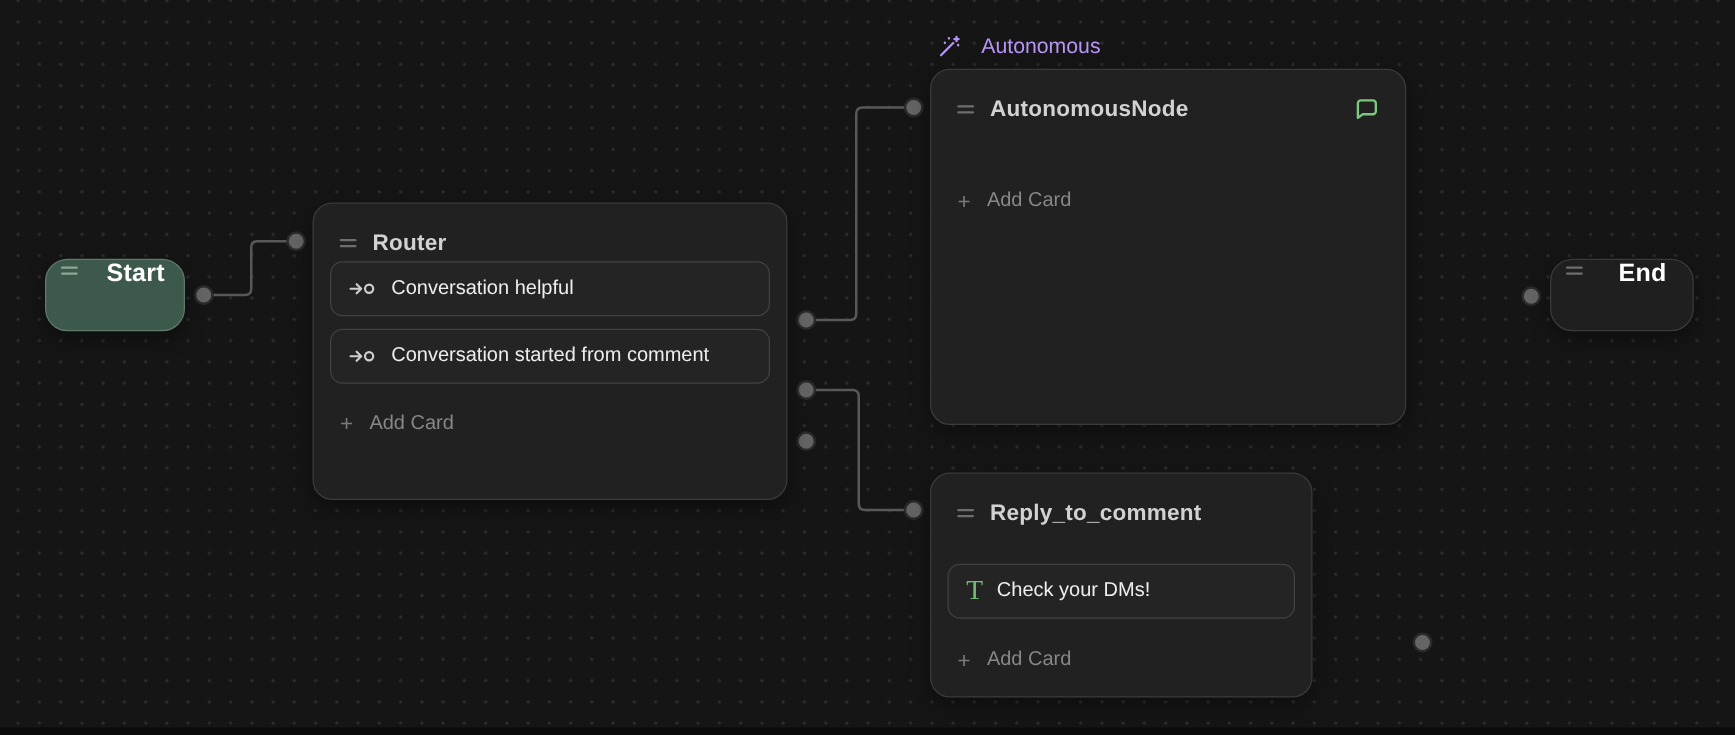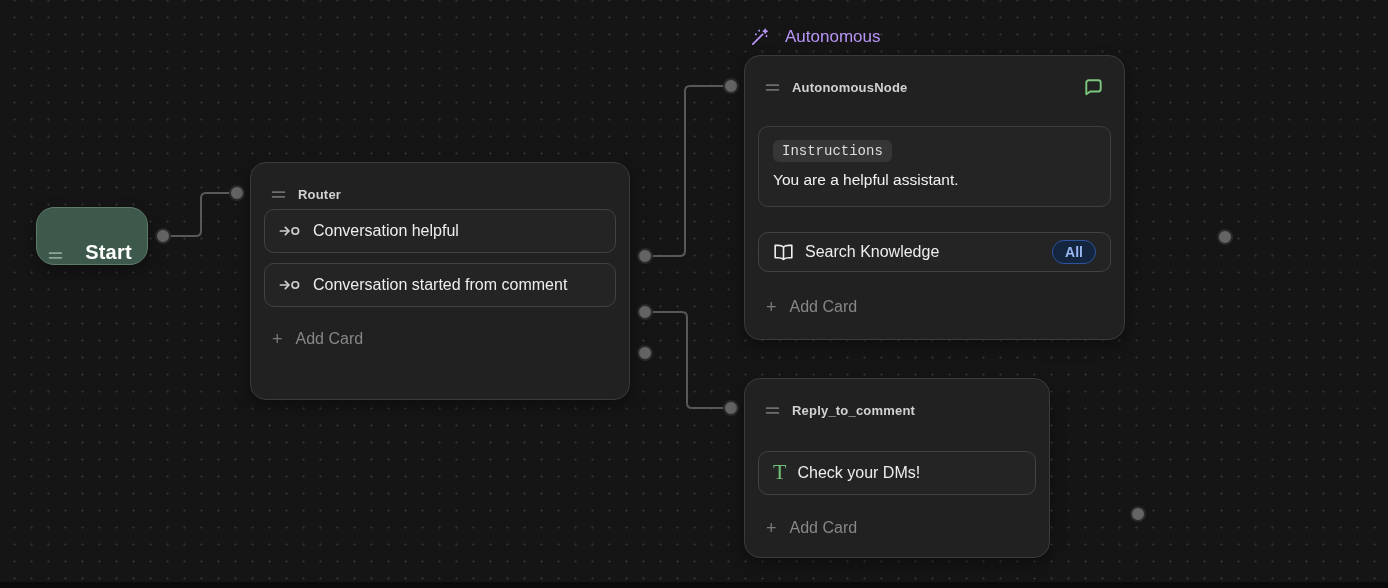--- a/index.html
+++ b/index.html
@@ -29,21 +29,21 @@
   .node {
     position: absolute;
     background: #212121;
     border: 1px solid #3b3b3b;
     border-radius: 16px;
     z-index: 2;
     box-shadow: 0 6px 16px rgba(0,0,0,0.35);
   }
 
   .pill {
-    display: flex; align-items: flex-end;
+    display: flex; align-items: flex-start;
     border-radius: 18px;
     padding: 0 10px;
     gap: 16px;
   }
   .pill .pill-label {
     flex: 1; text-align: center;
     font-size: 20px; font-weight: 700; color: #ffffff;
     letter-spacing: 0.2px;
   }
 
@@ -59,21 +59,21 @@
   }
   .node-end .handle-icon { color: #6e6e6e; }
 
   .node-body { padding: 16px 13px 0 13px; display: flex; flex-direction: column; }
 
   .node-header {
     display: flex; align-items: center; gap: 11px;
     height: 30px; padding: 0 6px;
   }
   .node-title {
-    font-size: 13px; font-weight: 700; color: #d2d2d2; letter-spacing: 0.2px;
+    font-size: 18px; font-weight: 700; color: #d2d2d2; letter-spacing: 0.2px;
     flex: 1;
   }
   .handle-icon { color: #6e6e6e; display: inline-flex; flex: none; }
 
   .card {
     border: 1px solid #424242;
     background: rgba(255,255,255,0.015);
     border-radius: 10px;
     display: flex; align-items: center;
     gap: 11px;
@@ -240,35 +240,21 @@
             </svg>
         </span>
         <span class="node-title">AutonomousNode</span>
         <span class="bubble-icon">
           <svg width="23" height="23" viewBox="0 0 24 24" fill="none" stroke="currentColor" stroke-width="2" stroke-linejoin="round">
             <path d="M4.5 19 V7 a2.5 2.5 0 0 1 2.5 -2.5 h10 a2.5 2.5 0 0 1 2.5 2.5 v6.6 a2.5 2.5 0 0 1 -2.5 2.5 H8.6 Z"></path>
           </svg>
         </span>
       </div>
 
-      <div class="card instructions-card" style="display:block;">
-        <span class="chip">Instructions</span>
-        <div class="instructions-text">You are a helpful assistant.</div>
-      </div>
-
-      <div class="card knowledge-card">
-        <span class="card-icon" style="color:#efefef;">
-          <svg width="21" height="17" viewBox="0 0 22 18" fill="none" stroke="currentColor" stroke-width="1.7" stroke-linejoin="round">
-            <path d="M11 3.2 C9.6 1.9 7.8 1.5 5.2 1.5 H2.2 V14.6 H5.2 C7.8 14.6 9.6 15 11 16.2 C12.4 15 14.2 14.6 16.8 14.6 H19.8 V1.5 H16.8 C14.2 1.5 12.4 1.9 11 3.2 Z"></path>
-            <path d="M11 3.2 V16.2"></path>
-          </svg>
-        </span>
-        <span class="card-label">Search Knowledge</span>
-        <span class="badge-all">All</span>
-      </div>
+
 
       <div class="add-card">
         <span class="plus">+</span>
         <span>Add Card</span>
       </div>
     </div>
   </div>
 
   <div class="node node-reply">
     <div class="node-body">
@@ -286,15 +272,23 @@
         <span class="card-label">Check your DMs!</span>
       </div>
 
       <div class="add-card">
         <span class="plus">+</span>
         <span>Add Card</span>
       </div>
     </div>
   </div>
 
+  <div class="node pill node-end">
+    <span class="handle-icon">
+      <svg width="17" height="17" viewBox="0 0 16 16">
+          <path d="M2.5 5.8 H13.5 M2.5 10.2 H13.5" stroke="currentColor" stroke-width="1.7" stroke-linecap="round"></path>
+        </svg>
+    </span>
+    <span class="pill-label">End</span>
+  </div>
 
   <div class="bottom-edge"></div>
 </div>
 
 </body></html>

